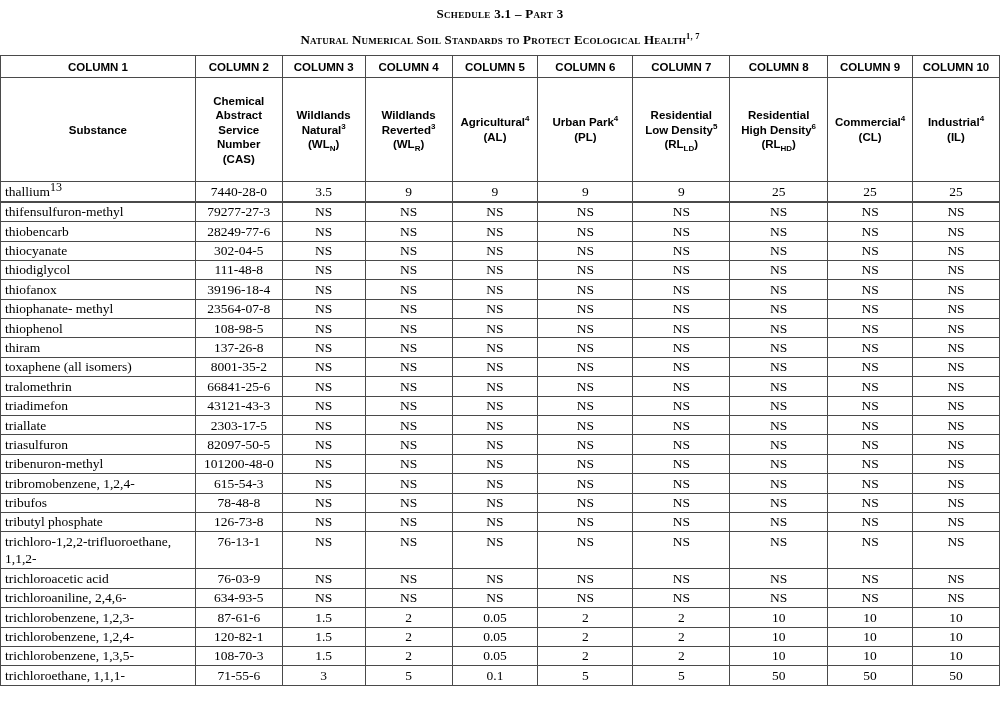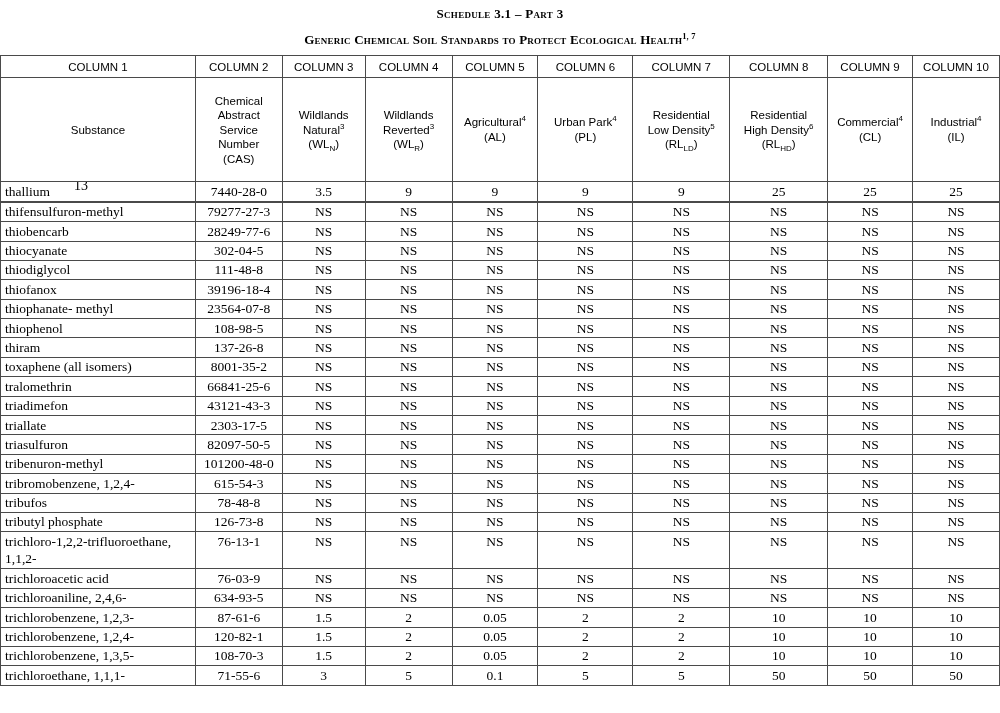--- a/index.html
+++ b/index.html
@@ -17,46 +17,46 @@
     font-weight: bold; font-variant: small-caps; font-size: 13px;
     letter-spacing: 0.2px; margin-top: 6px; line-height: 15px;
   }
   .doc-subtitle sup, .doc-title sup { font-size: 8.5px; font-variant: normal; }
   table.std {
     width: 1000px; border-collapse: collapse; table-layout: fixed;
     margin-top: 8px; border: 1.5px solid #2b2b2b;
   }
   table.std th, table.std td { border: 1px solid #4a4a4a; overflow: hidden; }
   thead th {
-    font-family: "Liberation Sans", sans-serif; font-weight: normal;
+    font-family: "Liberation Sans", sans-serif; font-weight: bold;
     font-size: 11.5px; text-align: center; background: #fff;
   }
   tr.col-label-row th { height: 19px; padding: 1px 2px; }
   tr.col-name-row th { height: 99px; vertical-align: middle; padding: 2px 2px; line-height: 14.5px; }
   tr.col-name-row sup { font-size: 8px; line-height: 0; }
   tr.col-name-row sub { font-size: 8px; line-height: 0; }
   tbody td {
     font-family: "Liberation Serif", serif; font-size: 13.5px;
     height: 17.4px; line-height: 17px; padding: 0.5px 3px;
     text-align: center; vertical-align: top; white-space: nowrap;
   }
   tbody td.substance { text-align: left; padding-left: 4px; white-space: normal; }
-  tbody td sup { font-size: 14px; line-height: 0; margin-left: 24px; }
+  tbody td sup { font-size: 12px; line-height: 0; }
   tbody tr.thick td { border-bottom: 2.5px solid #4a4a4a; }
   tbody tr.tall td { height: 35px; }
 </style>
 </head>
 <body>
 
 <div>
   <div class="doc-title">
     <span>Schedule 3.1 – Part 3</span>
   </div>
   <div class="doc-subtitle">
-    <span>Generic Chemical Soil Standards to Protect Ecological Health</span><sup>1, 7</sup>
+    <span>Natural Numerical Soil Standards to Protect Ecological Health</span><sup>1, 7</sup>
   </div>
 
   <table class="std">
     <colgroup>
         <col style="width: 19.5%;">
         <col style="width: 8.7%;">
         <col style="width: 8.3%;">
         <col style="width: 8.7%;">
         <col style="width: 8.6%;">
         <col style="width: 9.5%;">

